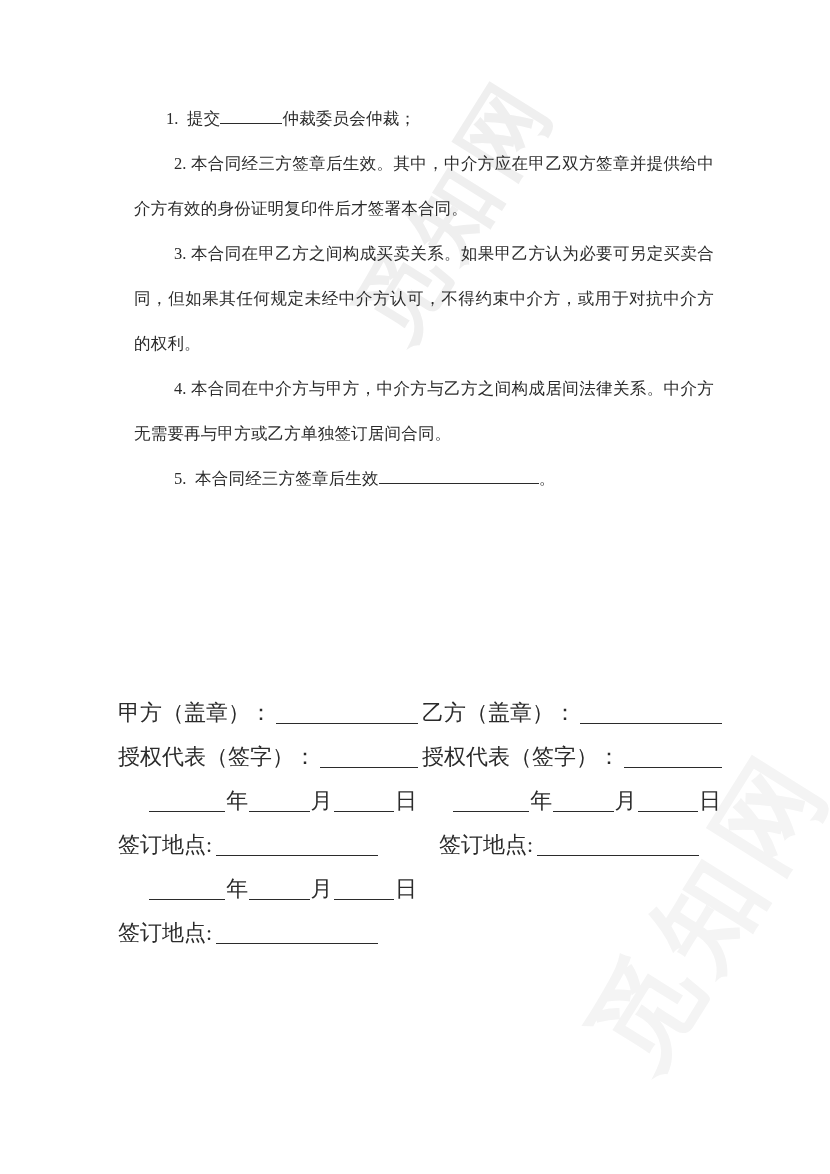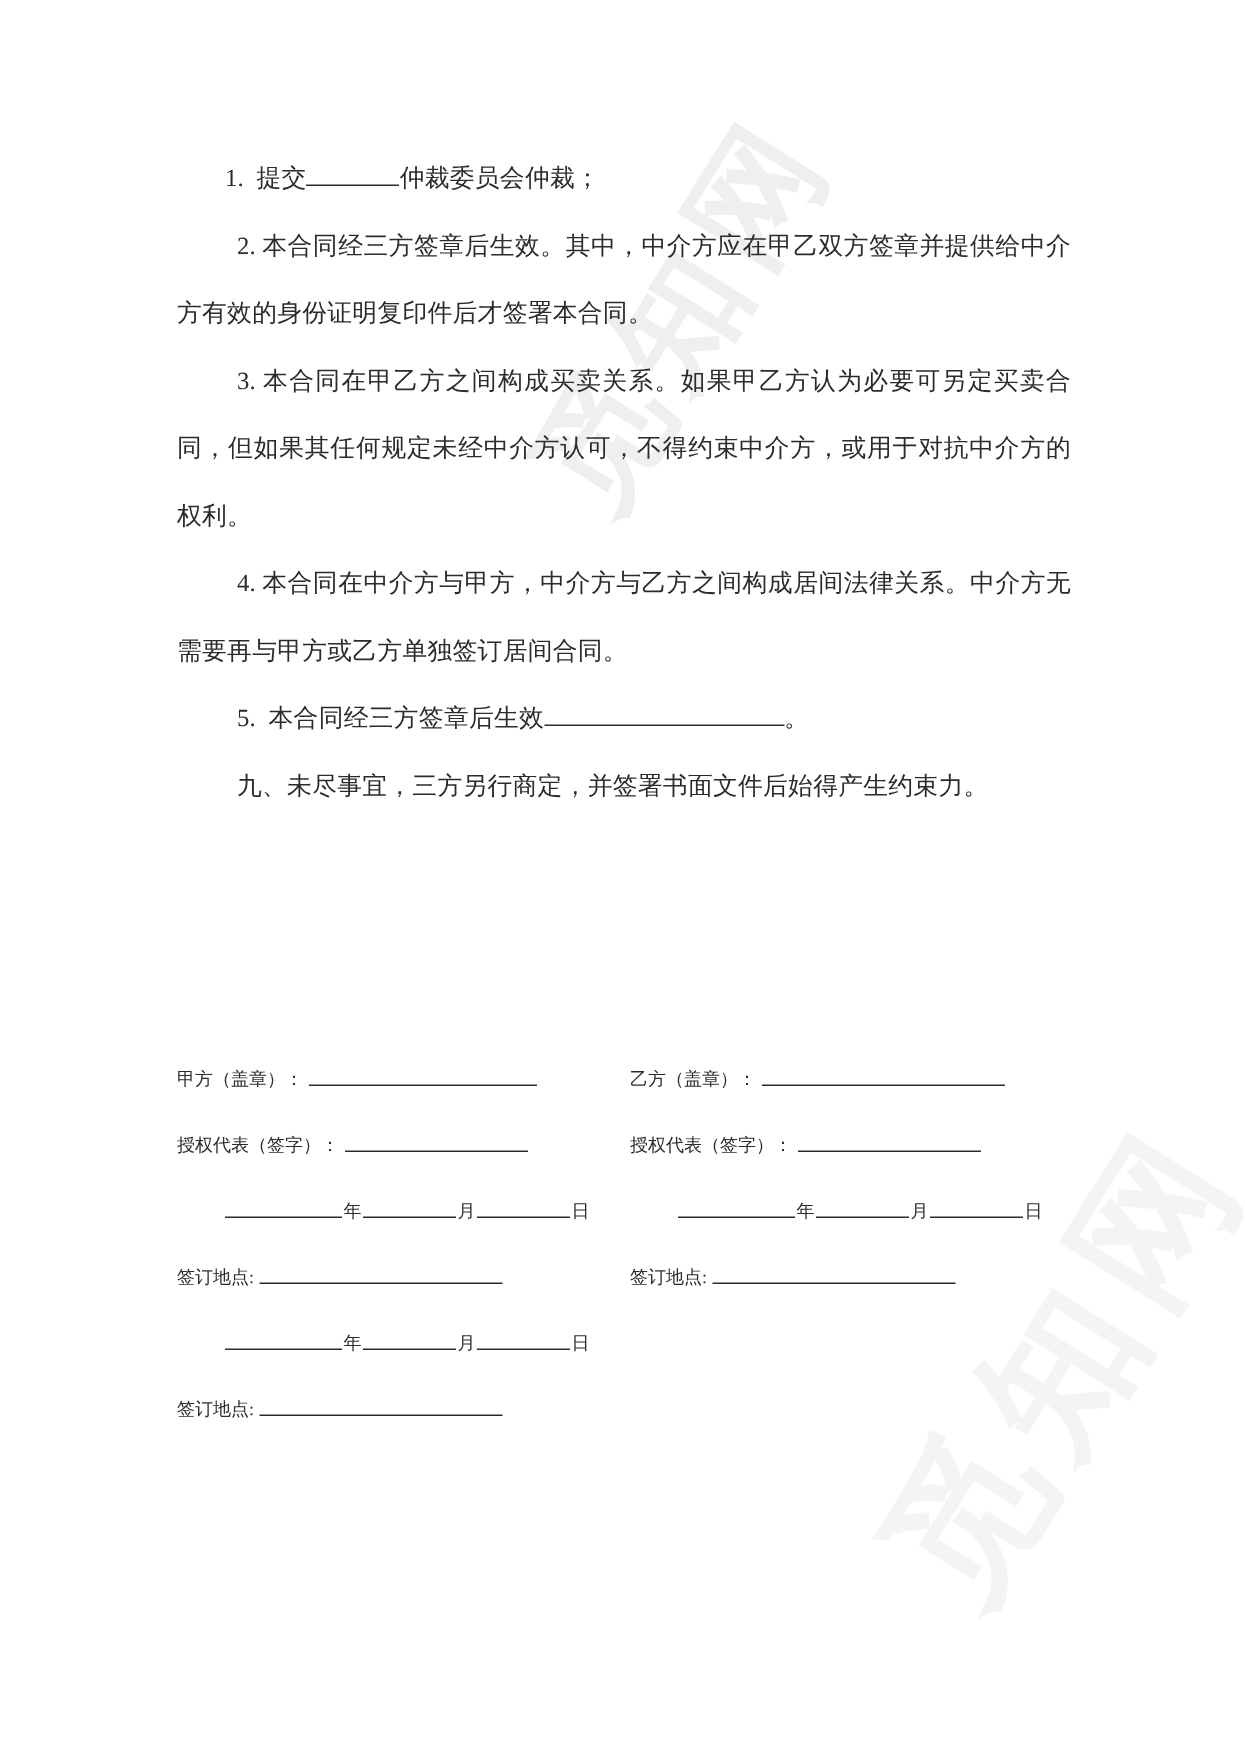--- a/index.html
+++ b/index.html
@@ -61,21 +61,21 @@
   }
 
   .body-block {
     position: absolute;
     left: 118px;
     top: 96px;
     width: 596px;
   }
 
   p.para {
-    margin: 0 0 0 0;
+    margin: 0 0 0 16px;
     font-size: 16.5px;
     line-height: 45px;
     text-align: justify;
     text-justify: inter-ideograph;
     letter-spacing: 0.2px;
   }
   p.para.indent {
     text-indent: 40px;
   }
   p.para.indent-small {
@@ -97,24 +97,24 @@
   }
   .sig-row {
     display: flex;
     height: 44px;
     align-items: flex-end;
   }
   .sig-col {
     width: 300px;
     display: flex;
     align-items: flex-end;
-    font-size: 12px;
+    font-size: 22px;
     white-space: nowrap;
   }
-  .sig-col.right { padding-left: 4px; }
+  .sig-col.right { padding-left: 4px; justify-content: center; }
   .sig-label { margin-right: 4px; }
   .line {
     display: inline-block;
     border-bottom: 1.3px solid #2b2b2b;
     height: 0;
     position: relative;
     top: -4px;
   }
   .line-w1 { width: 152px; }
   .line-w2 { width: 122px; }
@@ -157,21 +157,20 @@
 
       <p class="para indent">
         <span class="num">4.</span>&nbsp;<span>本合同在中介方与甲方，中介方与乙方之间构成居间法律关系。中介方无需要再与甲方或乙方单独签订居间合同。</span>
       </p>
 
       <p class="para indent">
         <span class="num">5.</span>&nbsp;
         <span>本合同经三方签章后生效</span><span class="ul-l"></span><span>。</span>
       </p>
 
-      <p class="para indent">九、未尽事宜，三方另行商定，并签署书面文件后始得产生约束力。</p>
 
     </div>
 
     <div class="sig">
 
       <div class="sig-row">
         <div class="sig-col">
           <span class="sig-label">甲方（盖章）：</span>
           <span class="line line-w1"></span>
         </div>

